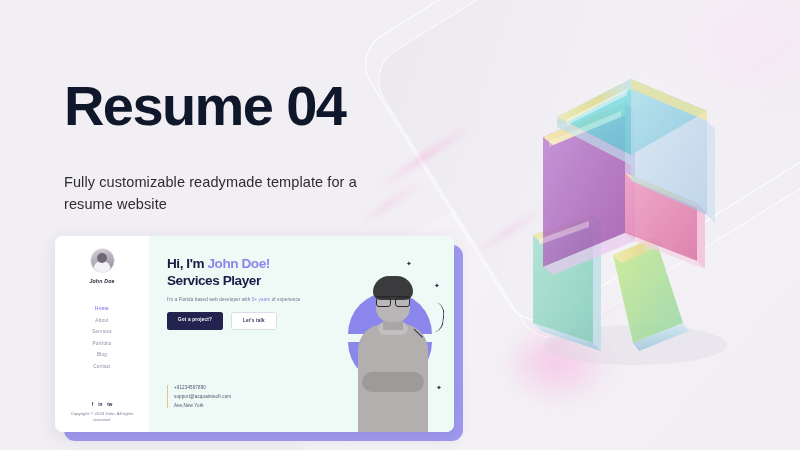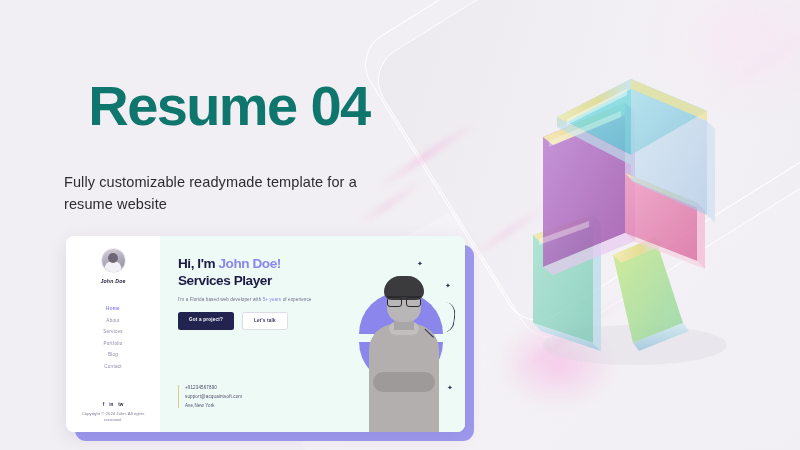--- a/index.html
+++ b/index.html
@@ -61,29 +61,29 @@
   .glow-top {
     position:absolute; left:640px; top:-40px; width:220px; height:160px;
     background:radial-gradient(ellipse at center,rgba(255,220,245,.38),rgba(255,220,245,0) 70%);
     filter:blur(10px);
   }
 
   
   #headline-block { position:absolute; left:64px; top:78px; width:330px; }
   .title {
     font-size:56px; font-weight:700; letter-spacing:-1.6px;
-    color:#0f766e; line-height:1.0; white-space:nowrap;text-align:center;
+    color:#0f172a; line-height:1.0; white-space:nowrap;
   }
   .subtitle {
     margin-top:37px; font-size:14.5px; line-height:1.55;
     color:#2e2b33; font-weight:400; letter-spacing:.1px;
   }
 
   
-  #preview-card-wrap { position:absolute; left:66px; top:236px; width:408px; height:205px;border-radius:19px; }
+  #preview-card-wrap { position:absolute; left:55px; top:236px; width:408px; height:205px;border-radius:19px; }
   .card-back {
     position:absolute; left:9px; top:9px; width:399px; height:196px;
     background:#9f9af0; border-radius:11px;
   }
   .card {
     position:absolute; left:0; top:0; width:399px; height:196px;
     background:#fff; border-radius:8px; overflow:hidden;
     display:flex; box-shadow:0 5px 18px rgba(80,70,120,.13);
   }
 

